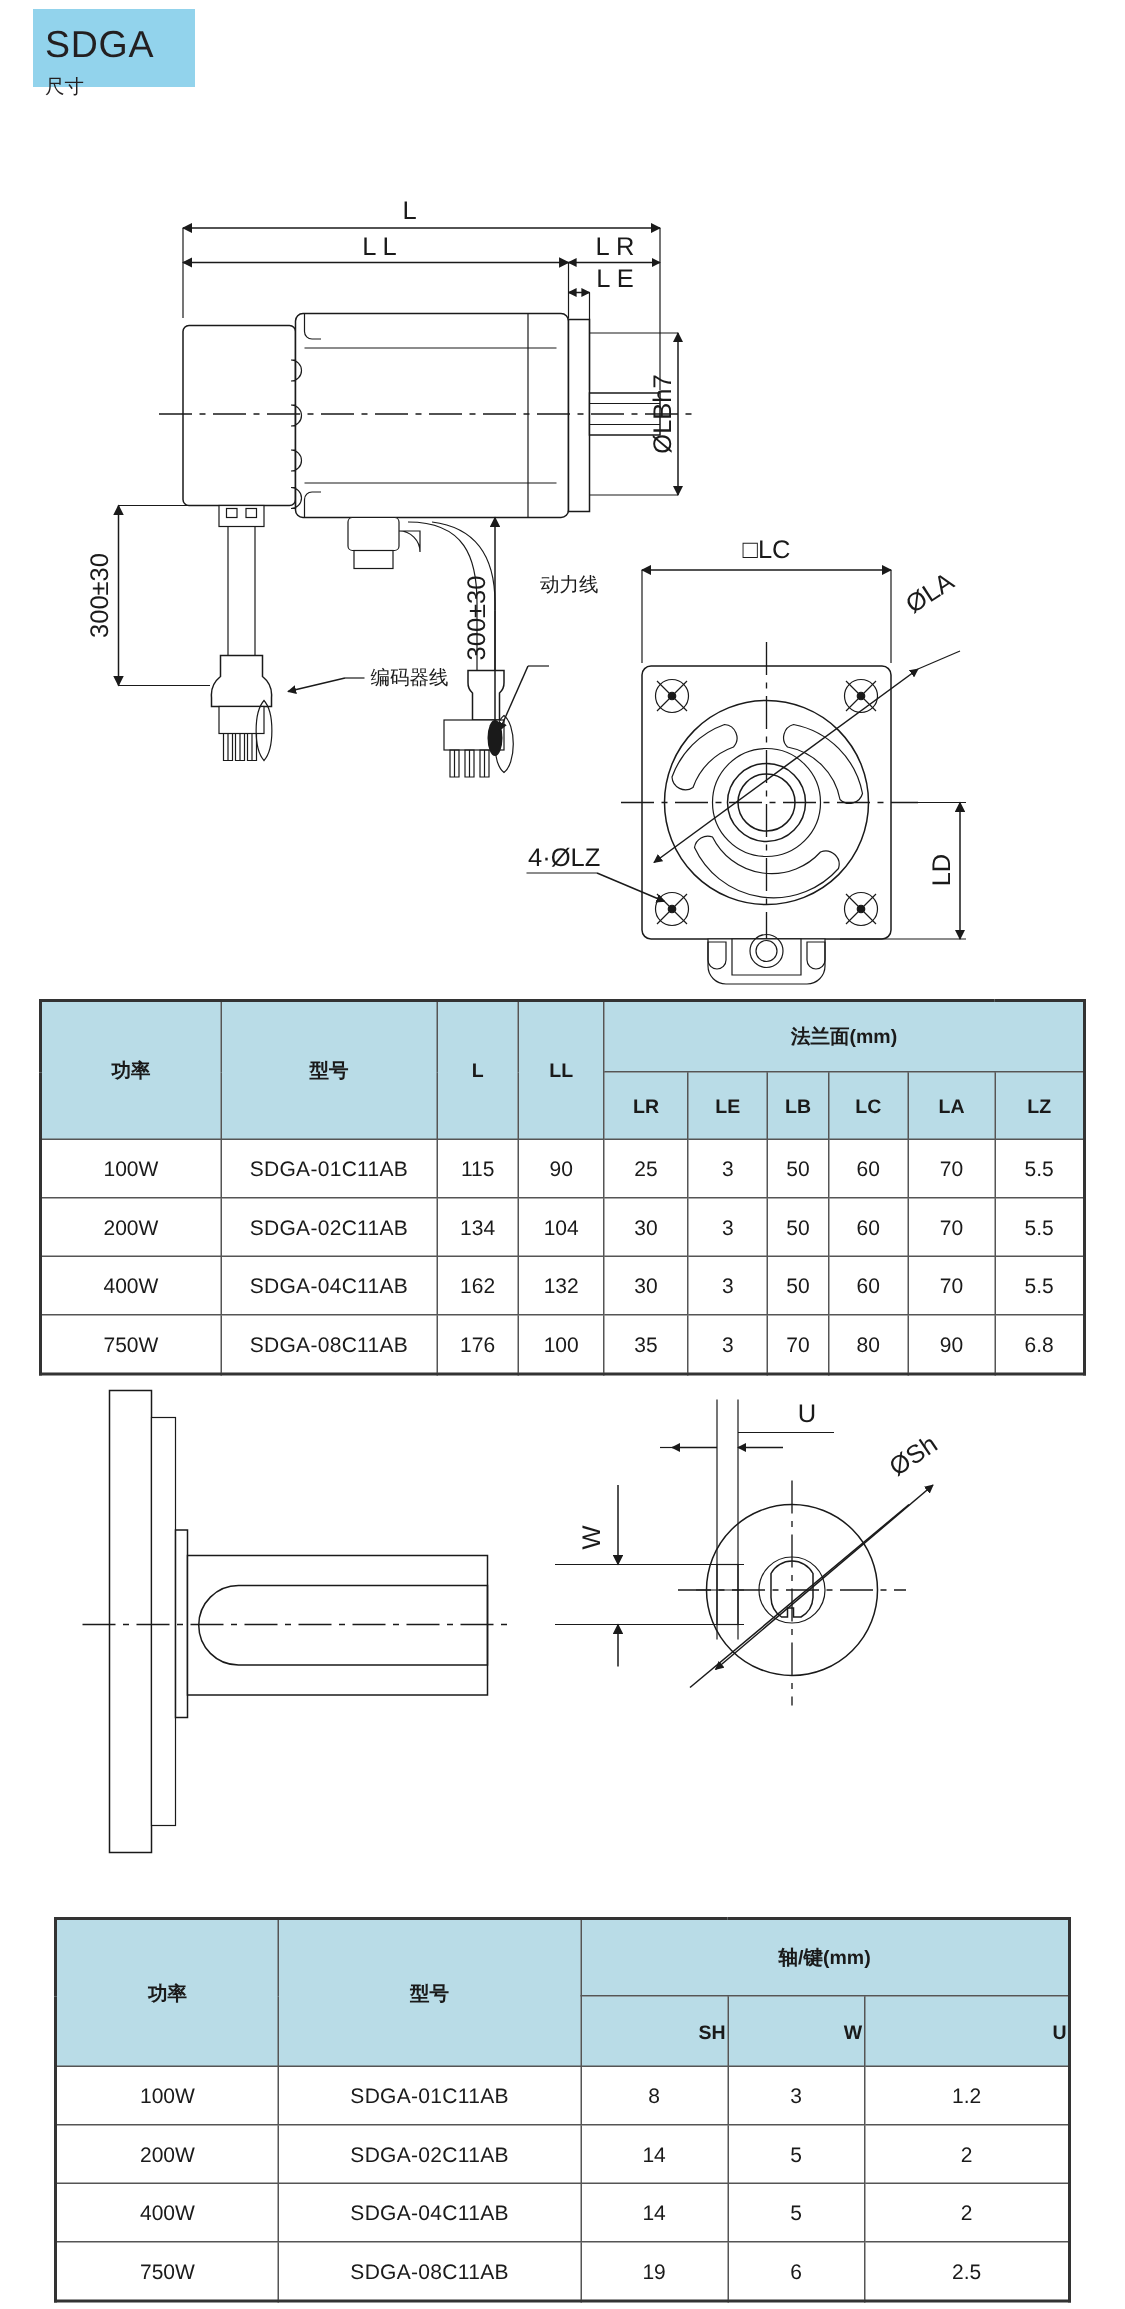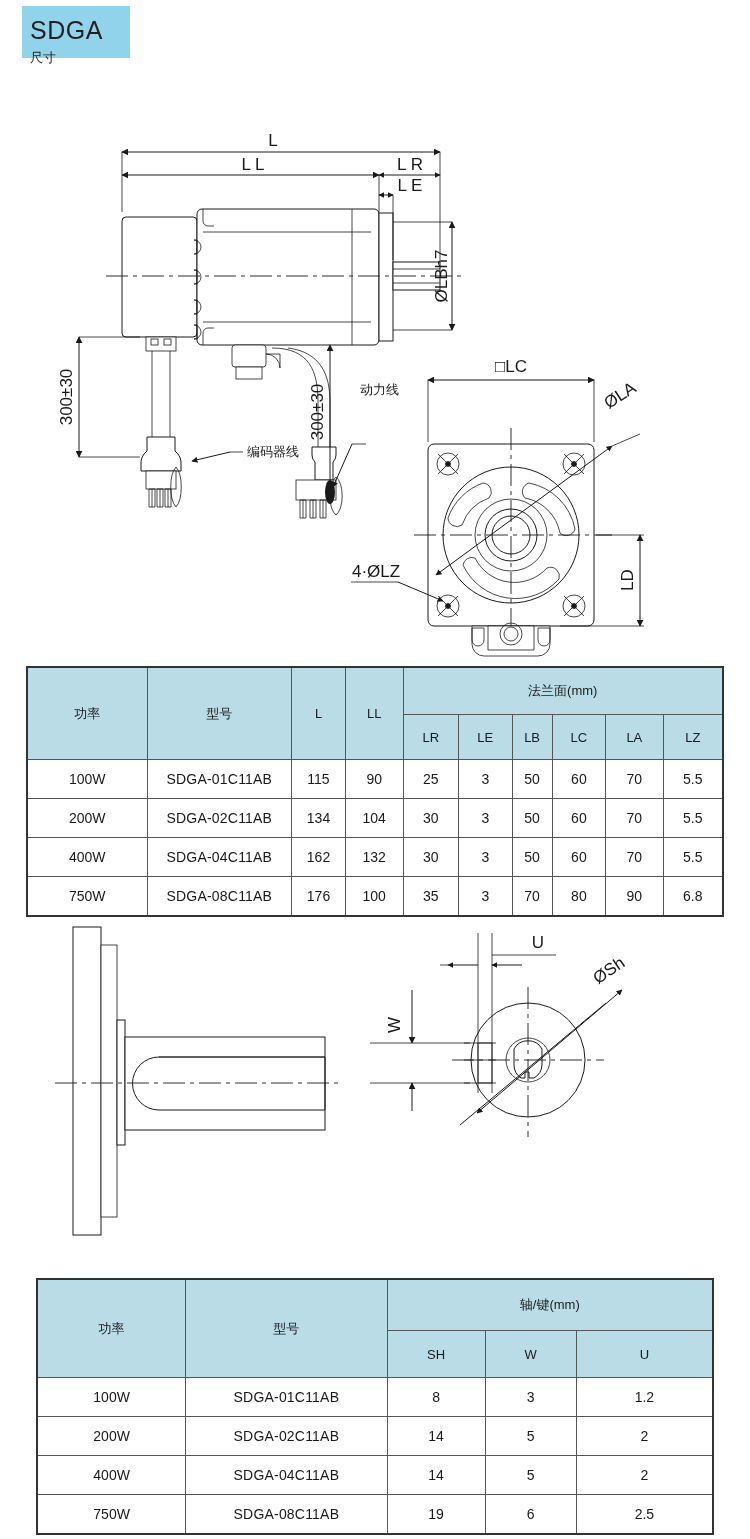--- a/index.html
+++ b/index.html
@@ -75,36 +75,36 @@
 
   table.spec th, table.spec td {
     border: 1px solid #555;
     text-align: center;
     vertical-align: middle;
     font-family: "Liberation Sans", "DejaVu Sans", sans-serif;
     color: #1a1a1a;
   }
   table.spec thead th {
     background: #b9dce7;
-    font-weight: normal;
+    font-weight: bold;
     font-size: 13px;
   }
   table.spec tbody td {
     background: #ffffff;
     font-size: 14px;
     height: 36px;
     margin-left: 25px;
   }
   table.spec tbody td.model { font-size: 14px; letter-spacing: 0.2px; }
   .outer-edge { border: 2px solid #333 !important; }
 
   #table-flange thead th.grp { height: 44px; }
   #table-flange thead th.sub { height: 42px; }
   #table-shaft  thead th.grp { height: 48px; }
-  #table-shaft  thead th.sub { height: 44px; }
+  #table-shaft  thead th.sub { height: 44px; text-align: right; }
 </style>
 </head>
 <body>
 
 <div class="header-block">
   <div class="header-title">SDGA</div>
   <div class="header-sub">尺寸</div>
 </div>
 
 <div class="drawing" id="drawing-top">

